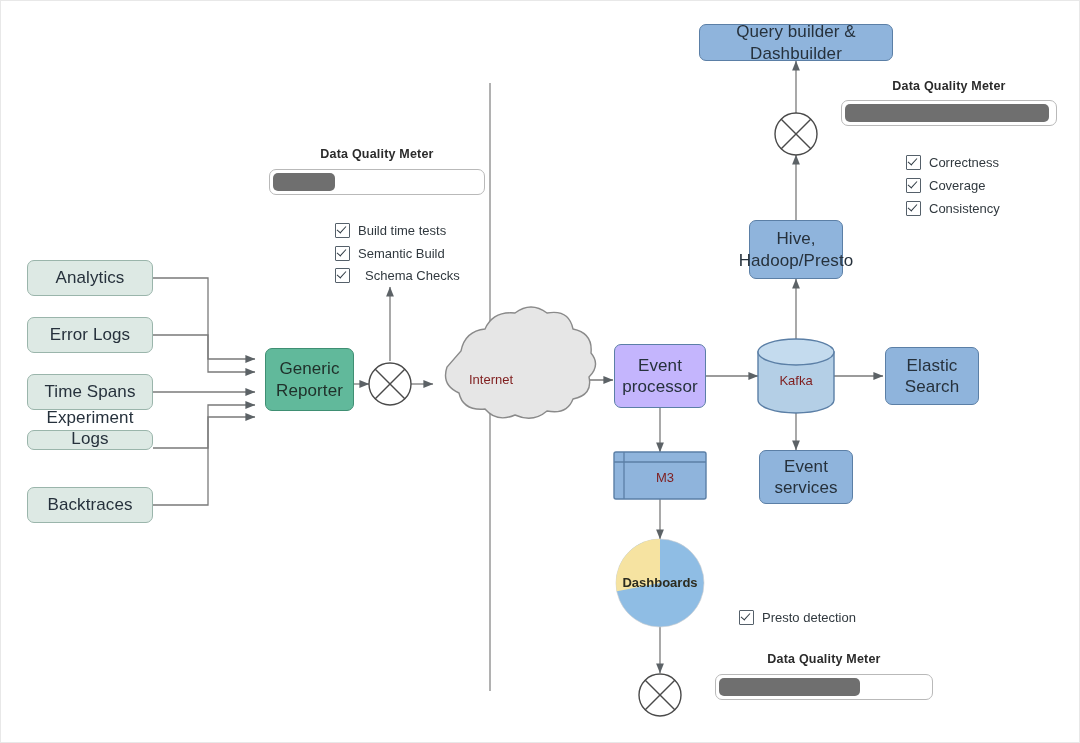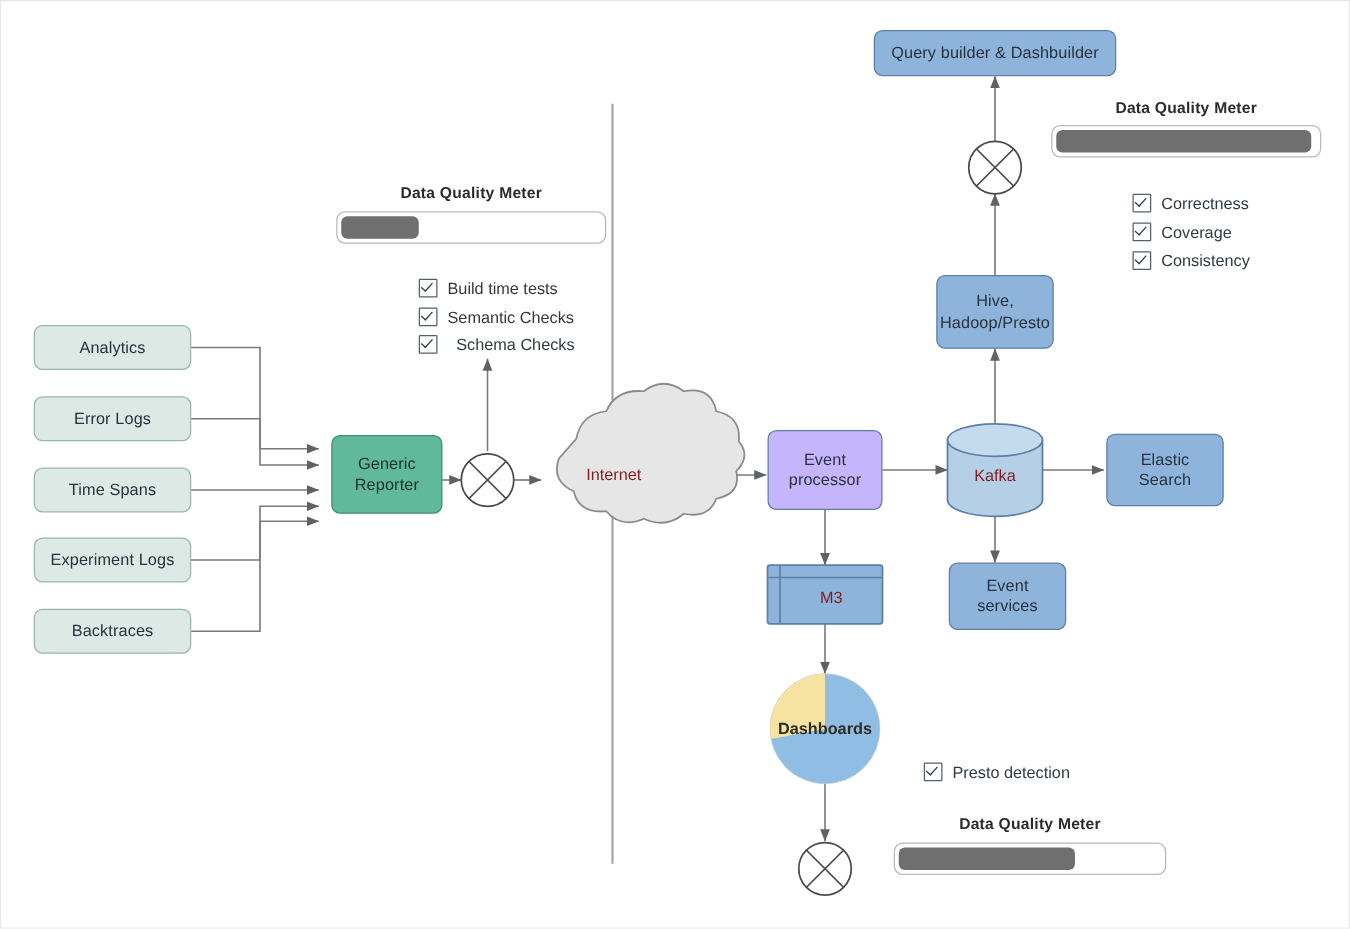--- a/index.html
+++ b/index.html
@@ -26,21 +26,21 @@
     pointer-events: none;
   }
   .node {
     position: absolute;
     box-sizing: border-box;
     display: flex;
     align-items: center;
     justify-content: center;
     text-align: center;
     color: #26313c;
-    font-size: 13px;
+    font-size: 17px;
     line-height: 1.25;
     letter-spacing: .1px;
   }
   .src-box {
     background: #dde9e4;
     border: 1px solid #9ab5ab;
     border-radius: 7px;
   }
   .teal-box {
     background: #61b99b;
@@ -215,21 +215,21 @@
 
   <div class="node src-box" style="left:26px;  top:259px; width:126px; height:36px;">
     <span>Analytics</span>
   </div>
   <div class="node src-box" style="left:26px;  top:316px; width:126px; height:36px;">
     <span>Error Logs</span>
   </div>
   <div class="node src-box" style="left:26px;  top:373px; width:126px; height:36px;">
     <span>Time Spans</span>
   </div>
-  <div class="node src-box" style="left:26px;  top:429px; width:126px; height:36px;">
+  <div class="node src-box" style="left:26px;  top:429px; width:126px; height:20px;align-items:flex-end;">
     <span>Experiment Logs</span>
   </div>
   <div class="node src-box" style="left:26px;  top:486px; width:126px; height:36px;">
     <span>Backtraces</span>
   </div>
 
   <div class="node teal-box" style="left:264px; top:347px; width:89px; height:63px; flex-direction:column;">
     <span>Generic</span>
     <span>Reporter</span>
   </div>
@@ -270,21 +270,21 @@
   <div class="meter-track" style="left:268px; top:168px; width:216px; height:26px;">
     <div class="meter-fill" id="fill-0" style="width:30%;"></div>
   </div>
 
   <div class="check-row" style="left:334px; top:222px;">
     <span class="check-box"></span>
     <span>Build time tests</span>
   </div>
   <div class="check-row" style="left:334px; top:245px;">
     <span class="check-box"></span>
-    <span>Semantic Checks</span>
+    <span>Semantic Build</span>
   </div>
   <div class="check-row" style="left:334px; top:267px;gap:15px;">
     <span class="check-box"></span>
     <span>Schema Checks</span>
   </div>
 
   <div class="meter-title" style="left:840px; top:78px; width:216px;">Data Quality Meter</div>
   <div class="meter-track" style="left:840px; top:99px; width:216px; height:26px;">
     <div class="meter-fill" id="fill-1" style="width:98%;"></div>
   </div>

